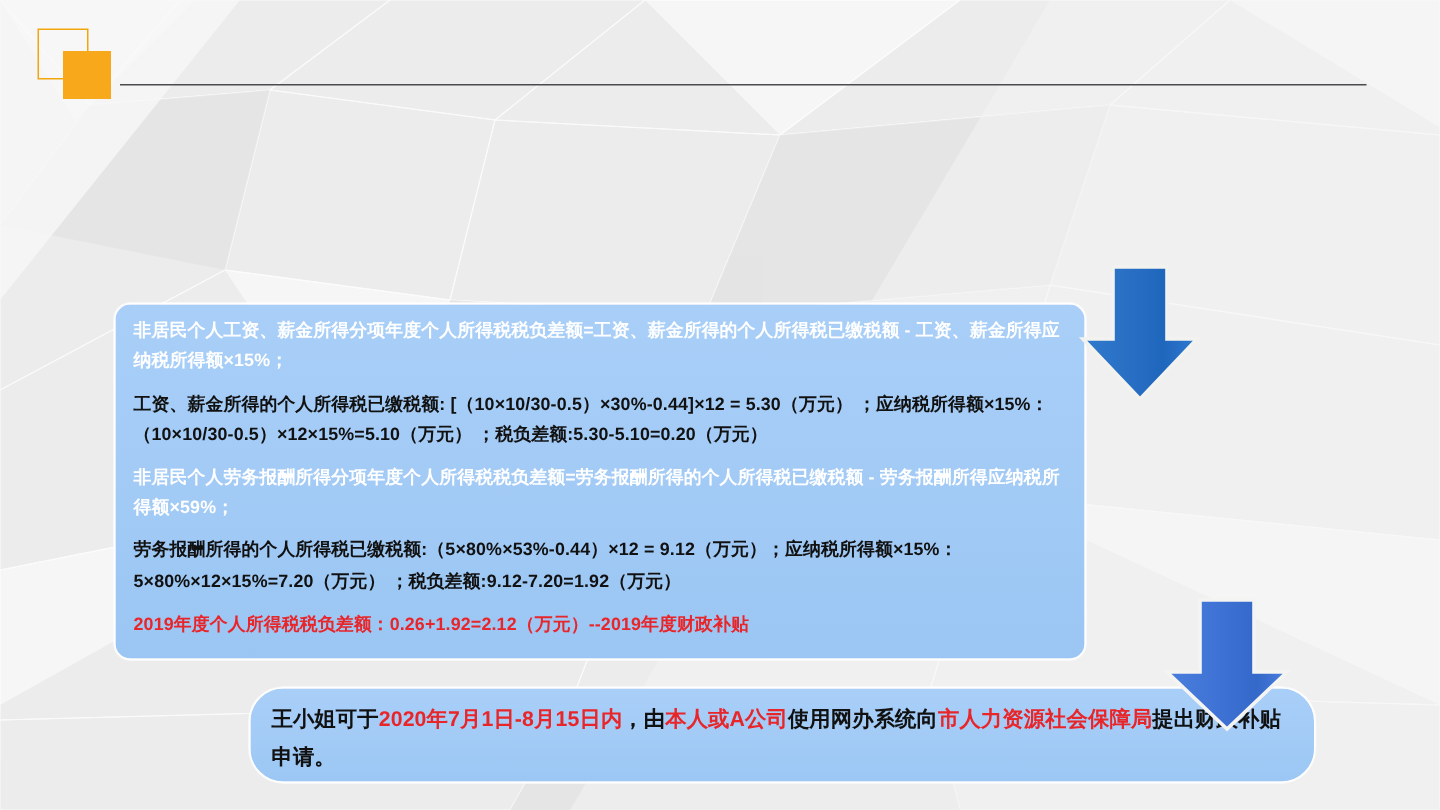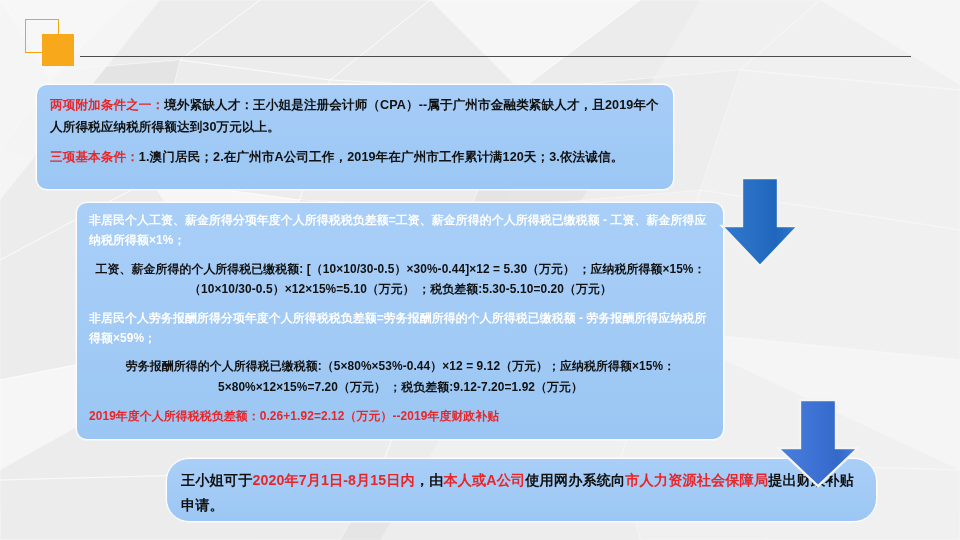--- a/index.html
+++ b/index.html
@@ -128,21 +128,20 @@
     font-size: 11.9px;
     line-height: 1.66;
     margin-bottom: 8px;
   }
 
   .para.calc-row {
     color: #111111;
     font-size: 11.9px;
     line-height: 1.74;
     margin-bottom: 9px;
-    text-align: center;
   }
 
   .para.total-row {
     color: #e8262a;
     font-size: 11.9px;
     line-height: 1.6;
     margin-bottom: 0;
   }
 
   
@@ -200,27 +199,23 @@
 
     <polygon points="700,0 960,0 960,540 380,540" fill="#f4f4f4" opacity="0.55"></polygon>
     <polygon points="0,0 160,0 0,200" fill="#f7f7f7" opacity="0.8"></polygon>
   </svg>
 
   <div class="deco-square-outline"></div>
   <div class="deco-square-filled"></div>
 
   <div class="header-rule"></div>
 
-  <div class="callout" id="box-conditions">
-    <p class="para para-lg para-head"><span class="red">两项附加条件之一：</span><span class="dark">境外紧缺人才：王小姐是注册会计师（CPA）--属于广州市金融类紧缺人才，且2019年个人所得税应纳税所得额达到30万元以上。</span></p>
-    <p class="para para-lg para-head"><span class="red">三项基本条件：</span><span class="dark">1.澳门居民；2.在广州市A公司工作，2019年在广州市工作累计满120天；3.依法诚信。</span></p>
-  </div>
 
   <div class="callout" id="box-calc">
-    <p class="para white-row">非居民个人工资、薪金所得分项年度个人所得税税负差额=工资、薪金所得的个人所得税已缴税额 - 工资、薪金所得应纳税所得额×1%；</p>
+    <p class="para white-row">非居民个人工资、薪金所得分项年度个人所得税税负差额=工资、薪金所得的个人所得税已缴税额 - 工资、薪金所得应纳税所得额×15%；</p>
     <p class="para calc-row">工资、薪金所得的个人所得税已缴税额: [（10×10/30-0.5）×30%-0.44]×12 = 5.30（万元） ；应纳税所得额×15%：（10×10/30-0.5）×12×15%=5.10（万元） ；税负差额:5.30-5.10=0.20（万元）</p>
     <p class="para white-row">非居民个人劳务报酬所得分项年度个人所得税税负差额=劳务报酬所得的个人所得税已缴税额 - 劳务报酬所得应纳税所得额×59%；</p>
     <p class="para calc-row">劳务报酬所得的个人所得税已缴税额:（5×80%×53%-0.44）×12 = 9.12（万元）；应纳税所得额×15%：5×80%×12×15%=7.20（万元） ；税负差额:9.12-7.20=1.92（万元）</p>
     <p class="para total-row"><span>2019年度个人所得税税负差额：</span><span>0.26+1.92=2.12（万元）--2019年度财政补贴</span></p>
   </div>
 
   <div class="callout" id="box-apply">
     <p class="para para-lg"><span class="dark">王小姐可于</span><span class="red">2020年7月1日-8月15日内</span><span class="dark">，由</span><span class="red">本人或A公司</span><span class="dark">使用网办系统向</span><span class="red">市人力资源社会保障局</span><span class="dark">提出财政补贴申请。</span></p>
   </div>
 

